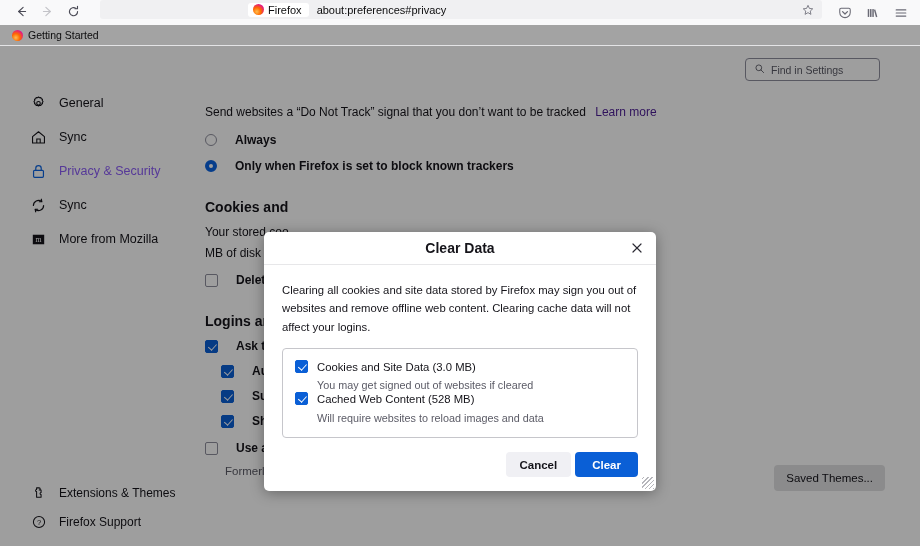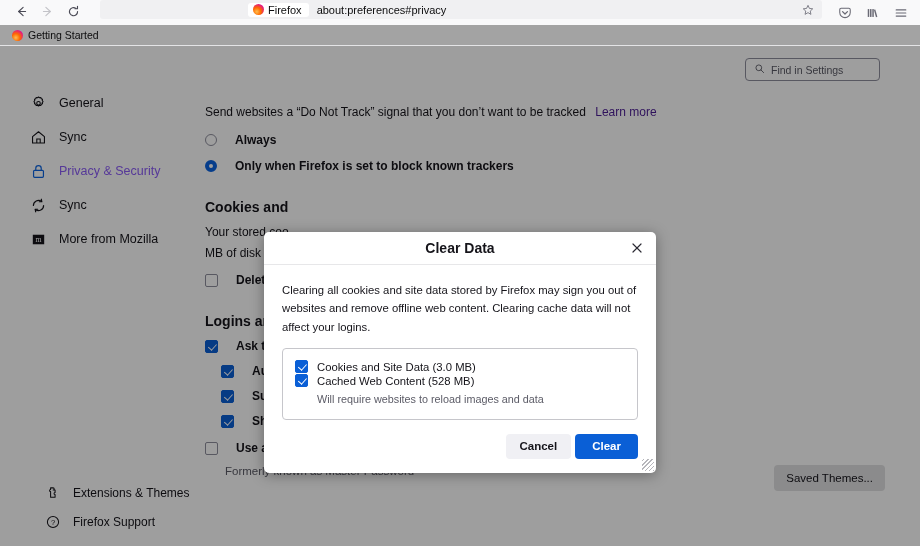--- a/index.html
+++ b/index.html
@@ -57,21 +57,21 @@
   .sidebar {
     position:absolute; left:0; top:0; width: 185px; height: 500px;
     padding-top: 40px;
   }
   .side-item {
     display:flex; align-items:center; gap: 12px; height: 34px;
     padding-left: 30px; font-size: 12.5px; color:#15141a;
   }
   .side-item.active { color:#8b5cf6; font-weight: 400; }
   .side-icon { width:17px; height:17px; display:flex; align-items:center; justify-content:center; flex-shrink:0; }
-  .side-bottom { position:absolute; left:14px; bottom: 10px; width:185px; }
+  .side-bottom { position:absolute; left:0; bottom: 10px; width:185px; }
   .side-bottom .side-item { height: 29px; font-size: 12px; }
 
   .content {
     position:absolute; left: 185px; top:0; right:0; height:414px;
     padding: 0 20px;
   }
   .search-row { display:flex; justify-content:flex-end; padding-top: 12px; padding-right: 20px; }
   .search-box {
     width: 135px; height: 23px; border:1px solid #8f8f9d; border-radius:4px;
     background:#fff; display:flex; align-items:center; gap:6px; padding: 0 8px;
@@ -383,20 +383,21 @@
       </div>
 
       <div class="modal-body">
         <div class="modal-desc">Clearing all cookies and site data stored by Firefox may sign you out of websites and remove offline web content. Clearing cache data will not affect your logins.</div>
 
         <div class="opt-box">
           <div class="opt">
             <span class="cbx on"></span>
             <span>
               <span class="opt-label" style="display:block;">Cookies and Site Data (3.0 MB)</span>
+              <span class="opt-sub" style="display:block;">You may get signed out of websites if cleared</span>
             </span>
           </div>
           <div class="opt">
             <span class="cbx on"></span>
             <span>
               <span class="opt-label" style="display:block;">Cached Web Content (528 MB)</span>
               <span class="opt-sub" style="display:block;">Will require websites to reload images and data</span>
             </span>
           </div>
         </div>

